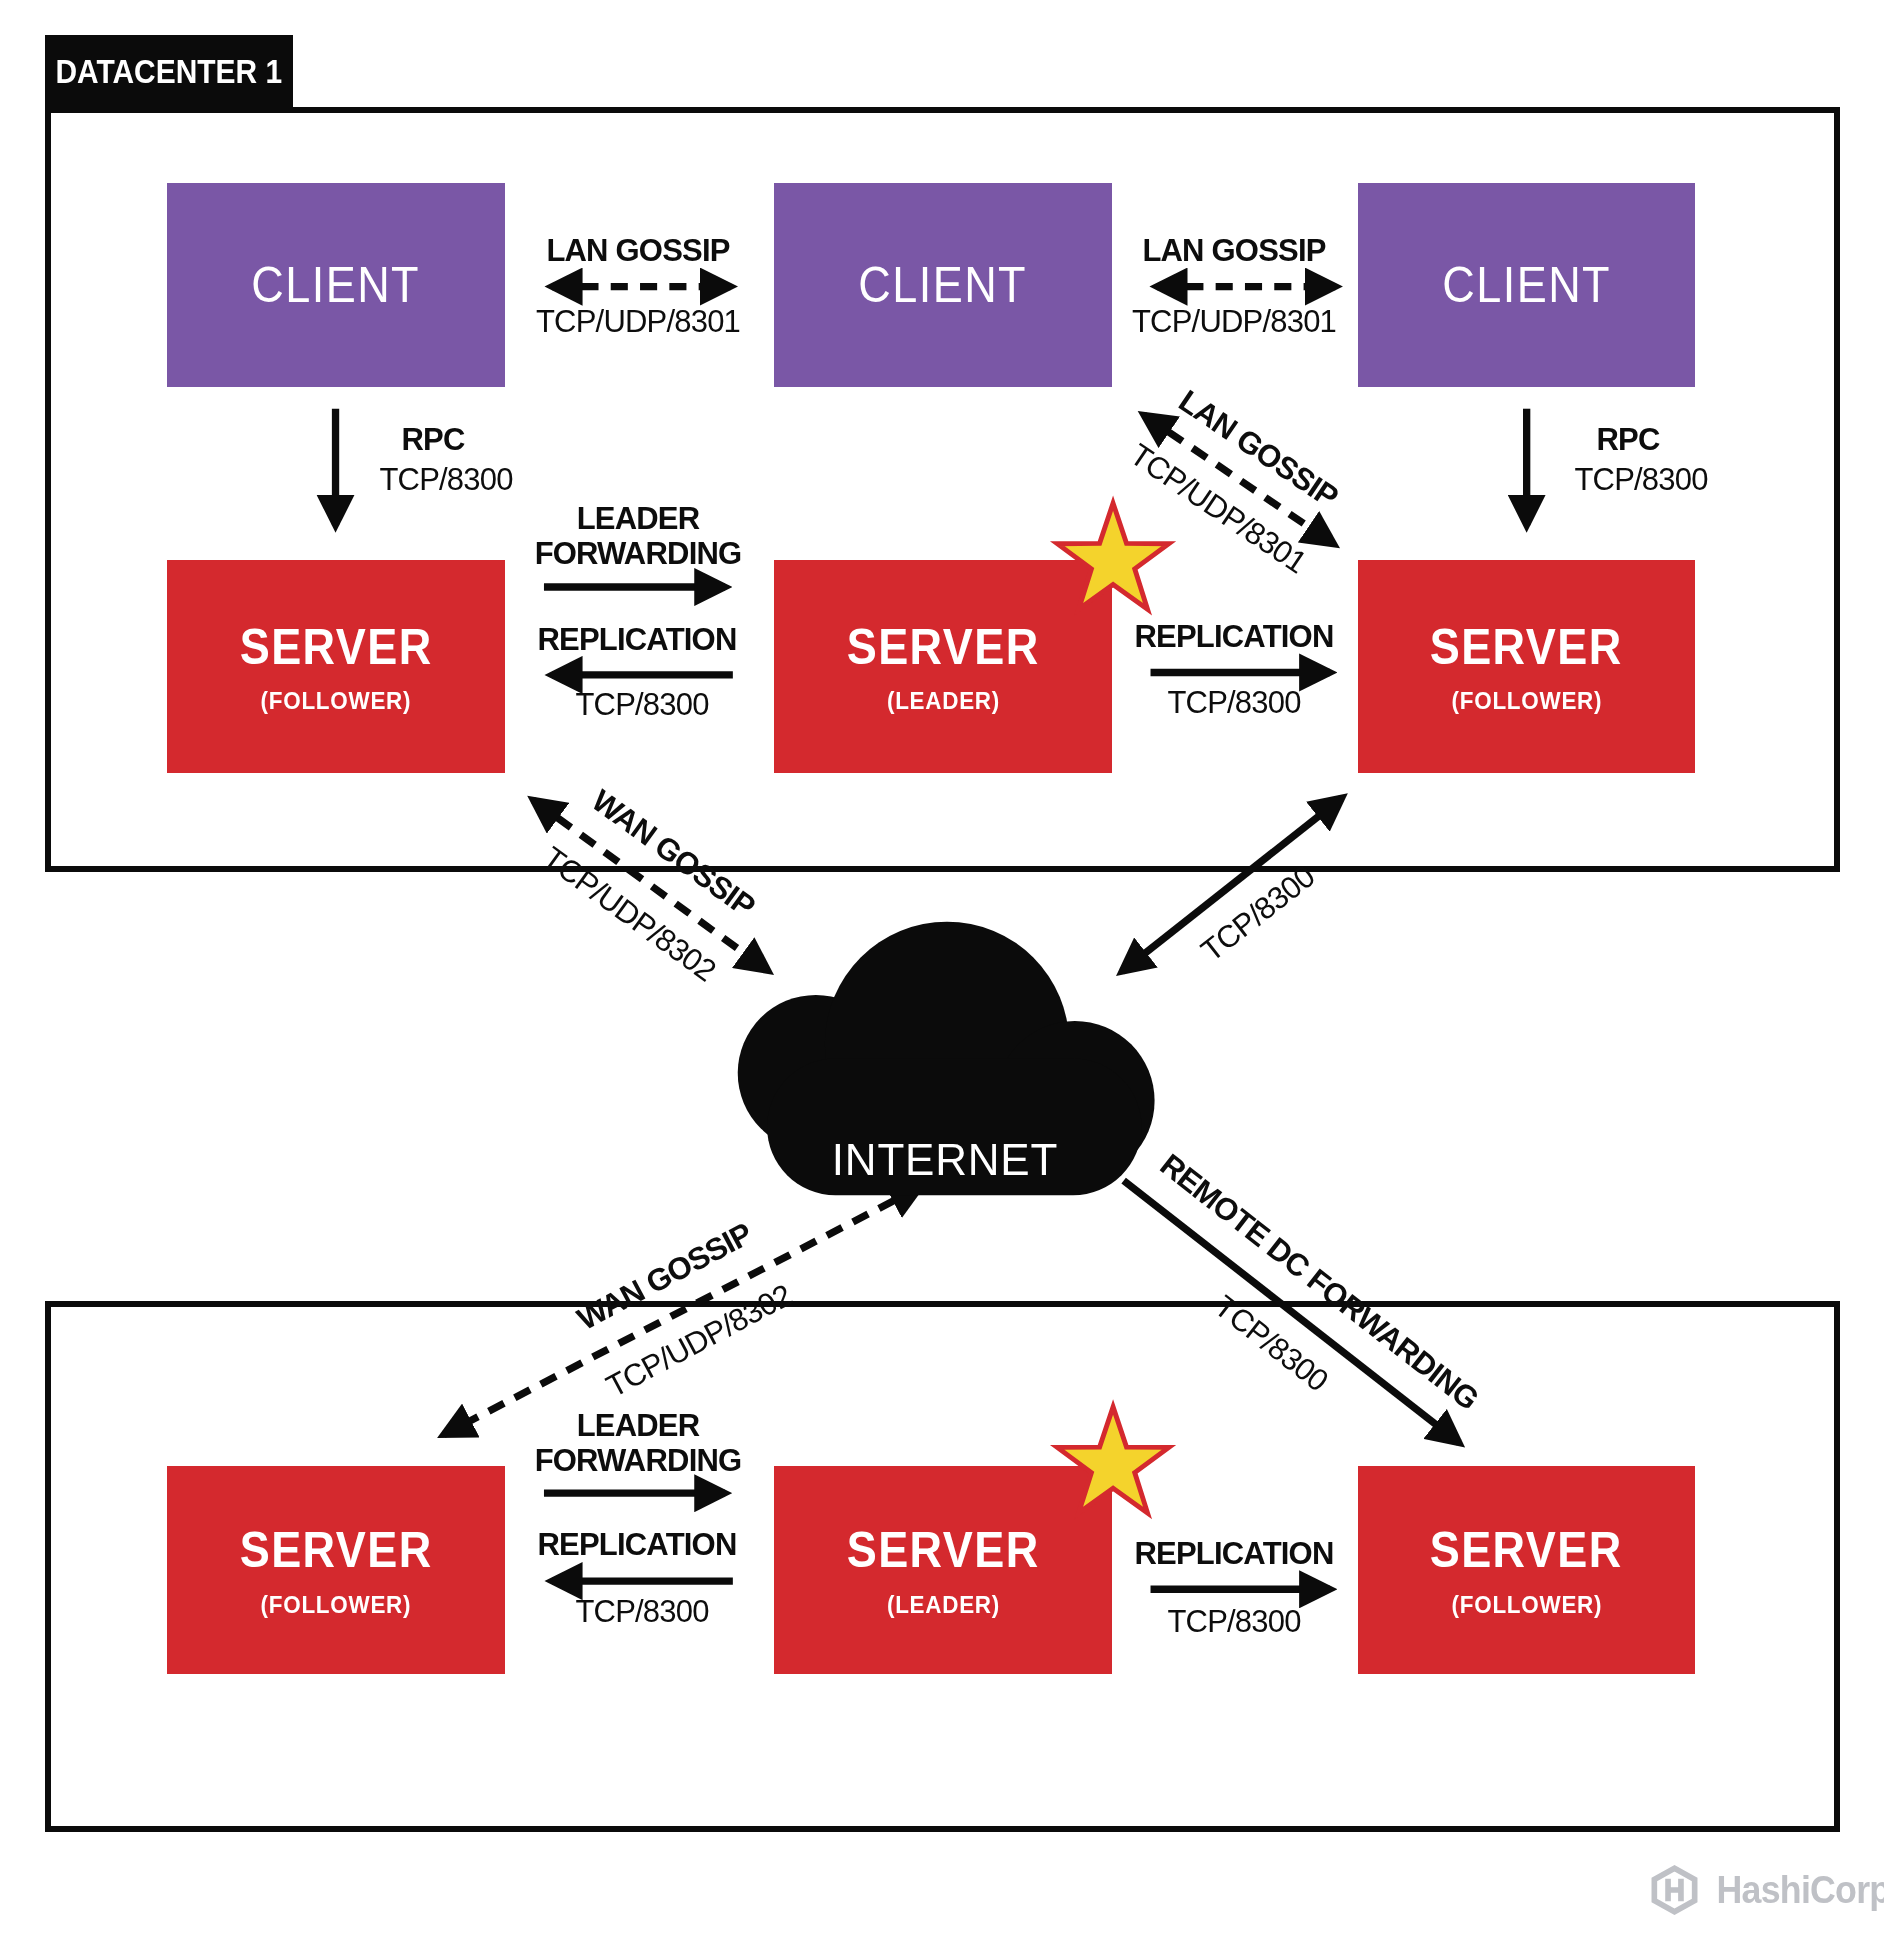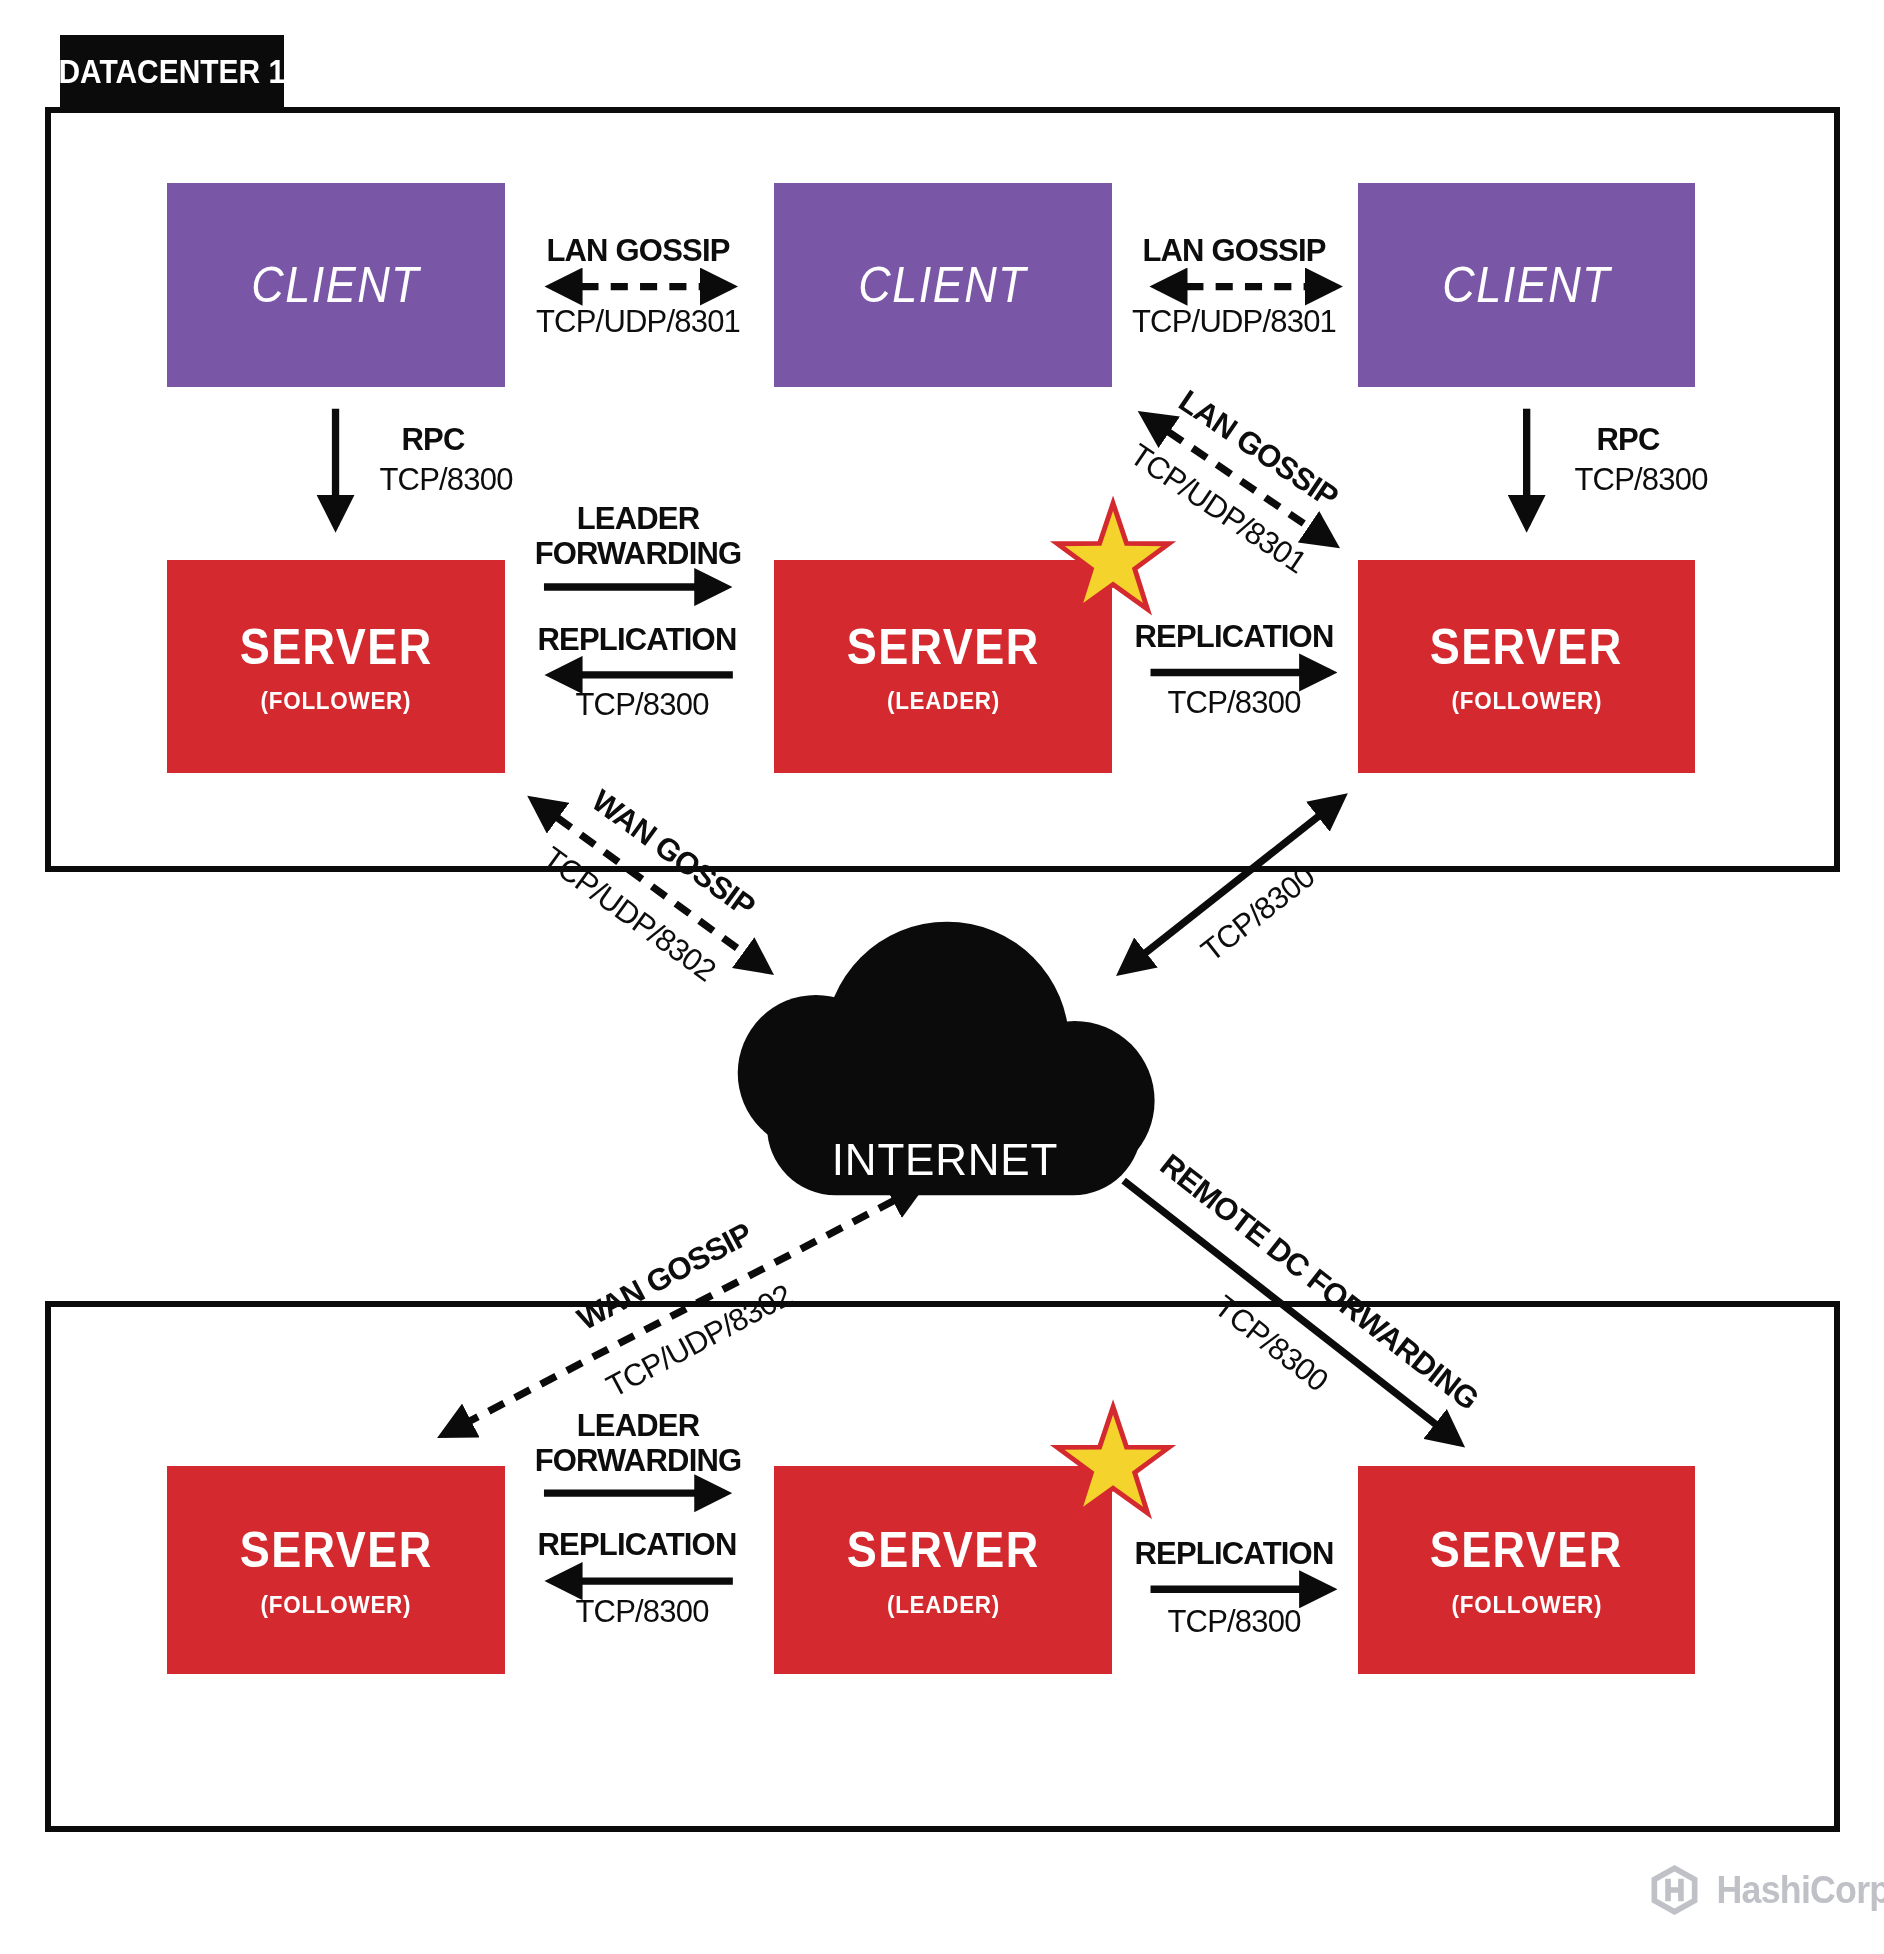--- a/index.html
+++ b/index.html
@@ -11,38 +11,38 @@
   }
   *{margin:0;padding:0;box-sizing:border-box;}
   html,body{background:#ffffff;}
   body{font-family:"Liberation Sans", sans-serif;}
   .stage{position:relative;width:1885px;height:1954px;background:#ffffff;overflow:hidden;}
   .overlay{position:absolute;left:0;top:0;z-index:3;pointer-events:none;}
   .dc-tab{position:absolute;z-index:2;background:var(--line-black);color:#fff;display:flex;align-items:center;justify-content:center;}
   .dc-tab span{font-size:34px;font-weight:bold;letter-spacing:0;display:inline-block;transform:scaleX(0.88);white-space:nowrap;}
   .dc-border{position:absolute;z-index:1;border:6.5px solid var(--line-black);background:#fff;}
   .box{position:absolute;z-index:2;display:flex;flex-direction:column;align-items:center;justify-content:center;color:#fff;text-align:center;}
-  .client{background:var(--client-purple);font-style:italic;}
+  .client{background:var(--client-purple);}
   .server{background:var(--server-red);font-weight:bold;}
   .box-title{font-size:50px;letter-spacing:1.6px;display:inline-block;transform:scaleX(0.9);white-space:nowrap;}
   .box-role{font-size:24.4px;letter-spacing:0.8px;margin-top:11.4px;display:inline-block;transform:scaleX(0.92);white-space:nowrap;}
   .lbl{position:absolute;z-index:4;transform:translate(-50%,-50%);white-space:nowrap;color:#0d0d0d;text-align:center;}
   .edge-title{font-weight:bold;font-size:31px;letter-spacing:-0.8px;white-space:nowrap;}
   .edge-port{font-size:31px;letter-spacing:-0.8px;white-space:nowrap;}
   .rotgrp{position:absolute;z-index:4;display:flex;flex-direction:column;align-items:center;color:#0d0d0d;transform:translate(-50%,-50%) rotate(var(--a));}
   .internet-lbl{position:absolute;z-index:4;transform:translate(-50%,-50%);color:#fff;font-size:44px;letter-spacing:0.8px;white-space:nowrap;}
   .brand{position:absolute;z-index:2;display:flex;align-items:center;gap:13px;color:var(--logo-gray);margin-left:16px;}
   .brand span{font-size:38px;font-weight:bold;letter-spacing:-0.8px;display:inline-block;transform:scaleX(0.94);}
 </style>
 </head>
 <body>
 
 <div class="stage">
 
-  <div class="dc-tab" style="left:60px;top:35px;width:224px;height:72px;text-align:right;">
+  <div class="dc-tab" style="left:45px;top:35px;width:248px;height:72px;text-align:right;">
     <span>DATACENTER 1</span>
   </div>
   <div class="dc-border" style="left:45px;top:107px;width:1795px;height:765px;"></div>
 
   <div class="dc-border" style="left:45px;top:1301px;width:1795px;height:531px;"></div>
 
   <div class="box client" style="left:167px;top:183px;width:338px;height:204px;">
     <span class="box-title">CLIENT</span>
   </div>
   <div class="box client" style="left:774px;top:183px;width:338px;height:204px;">

